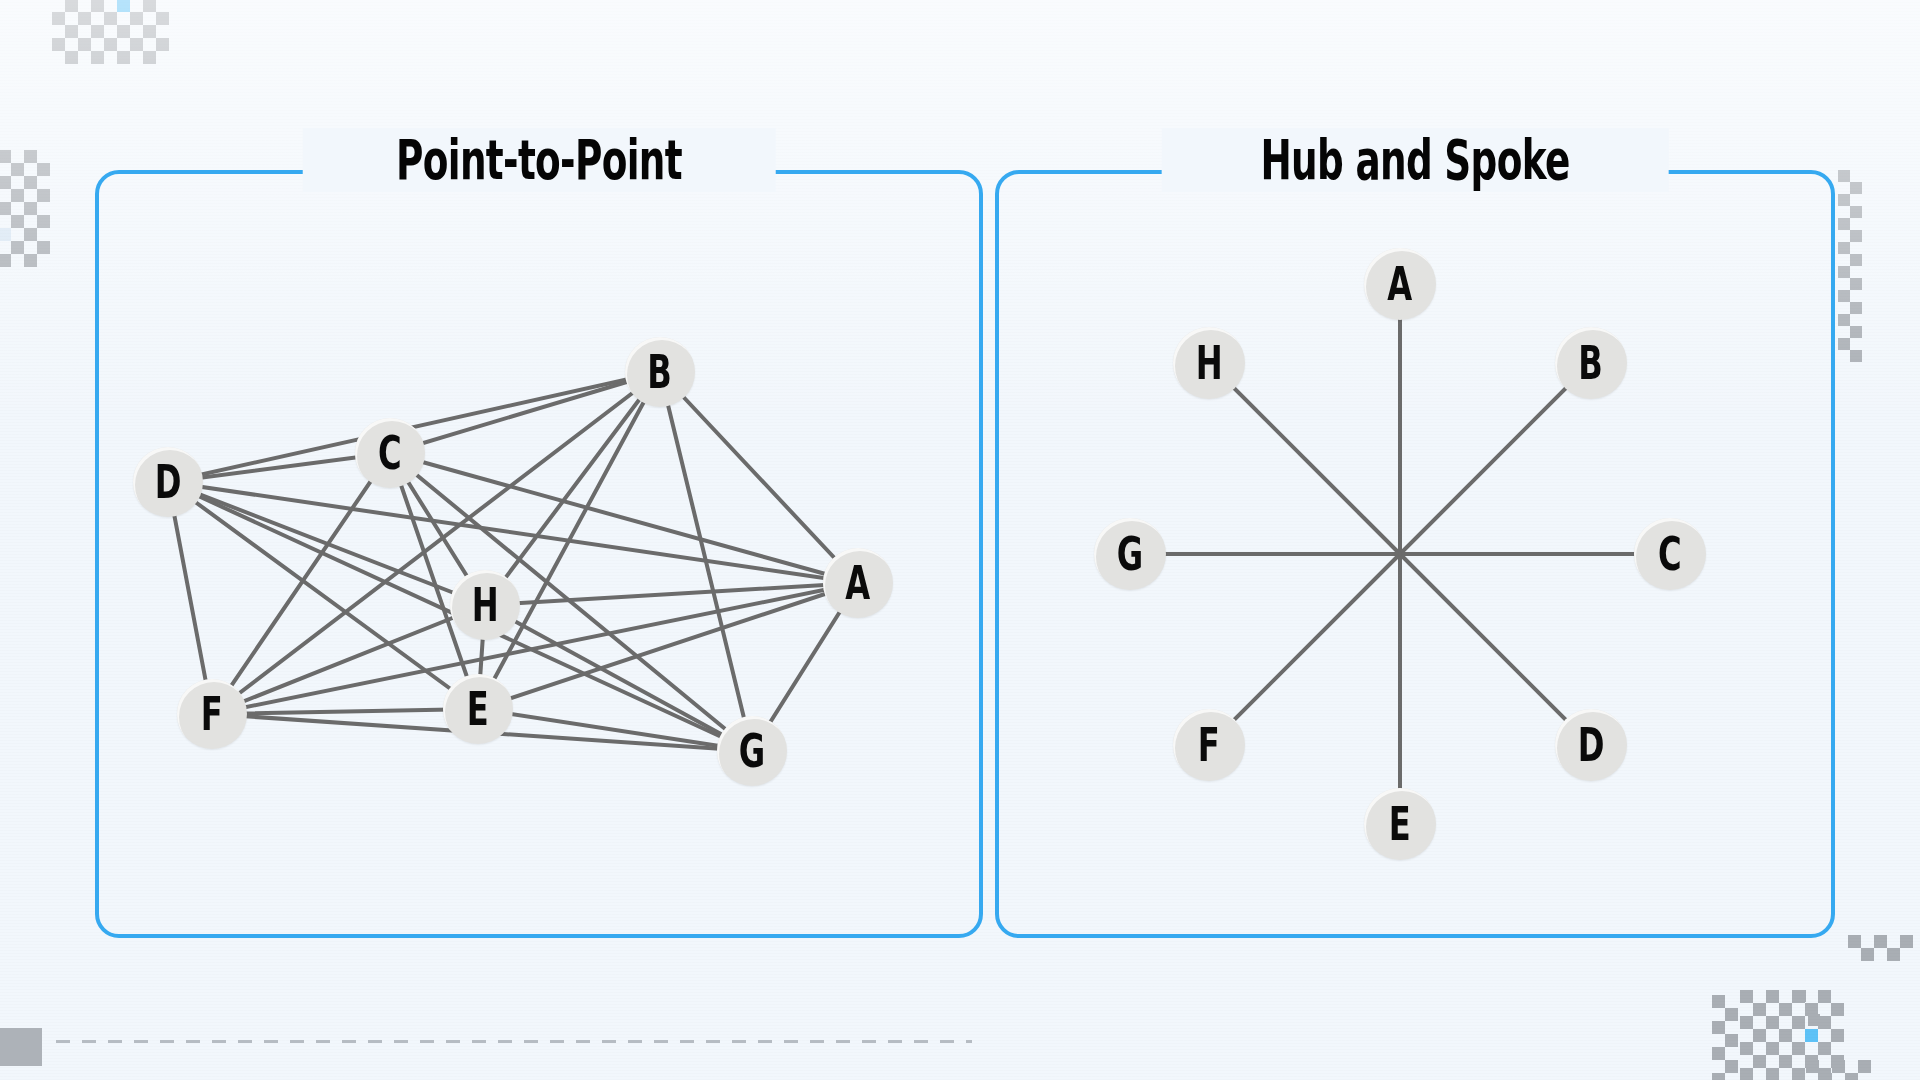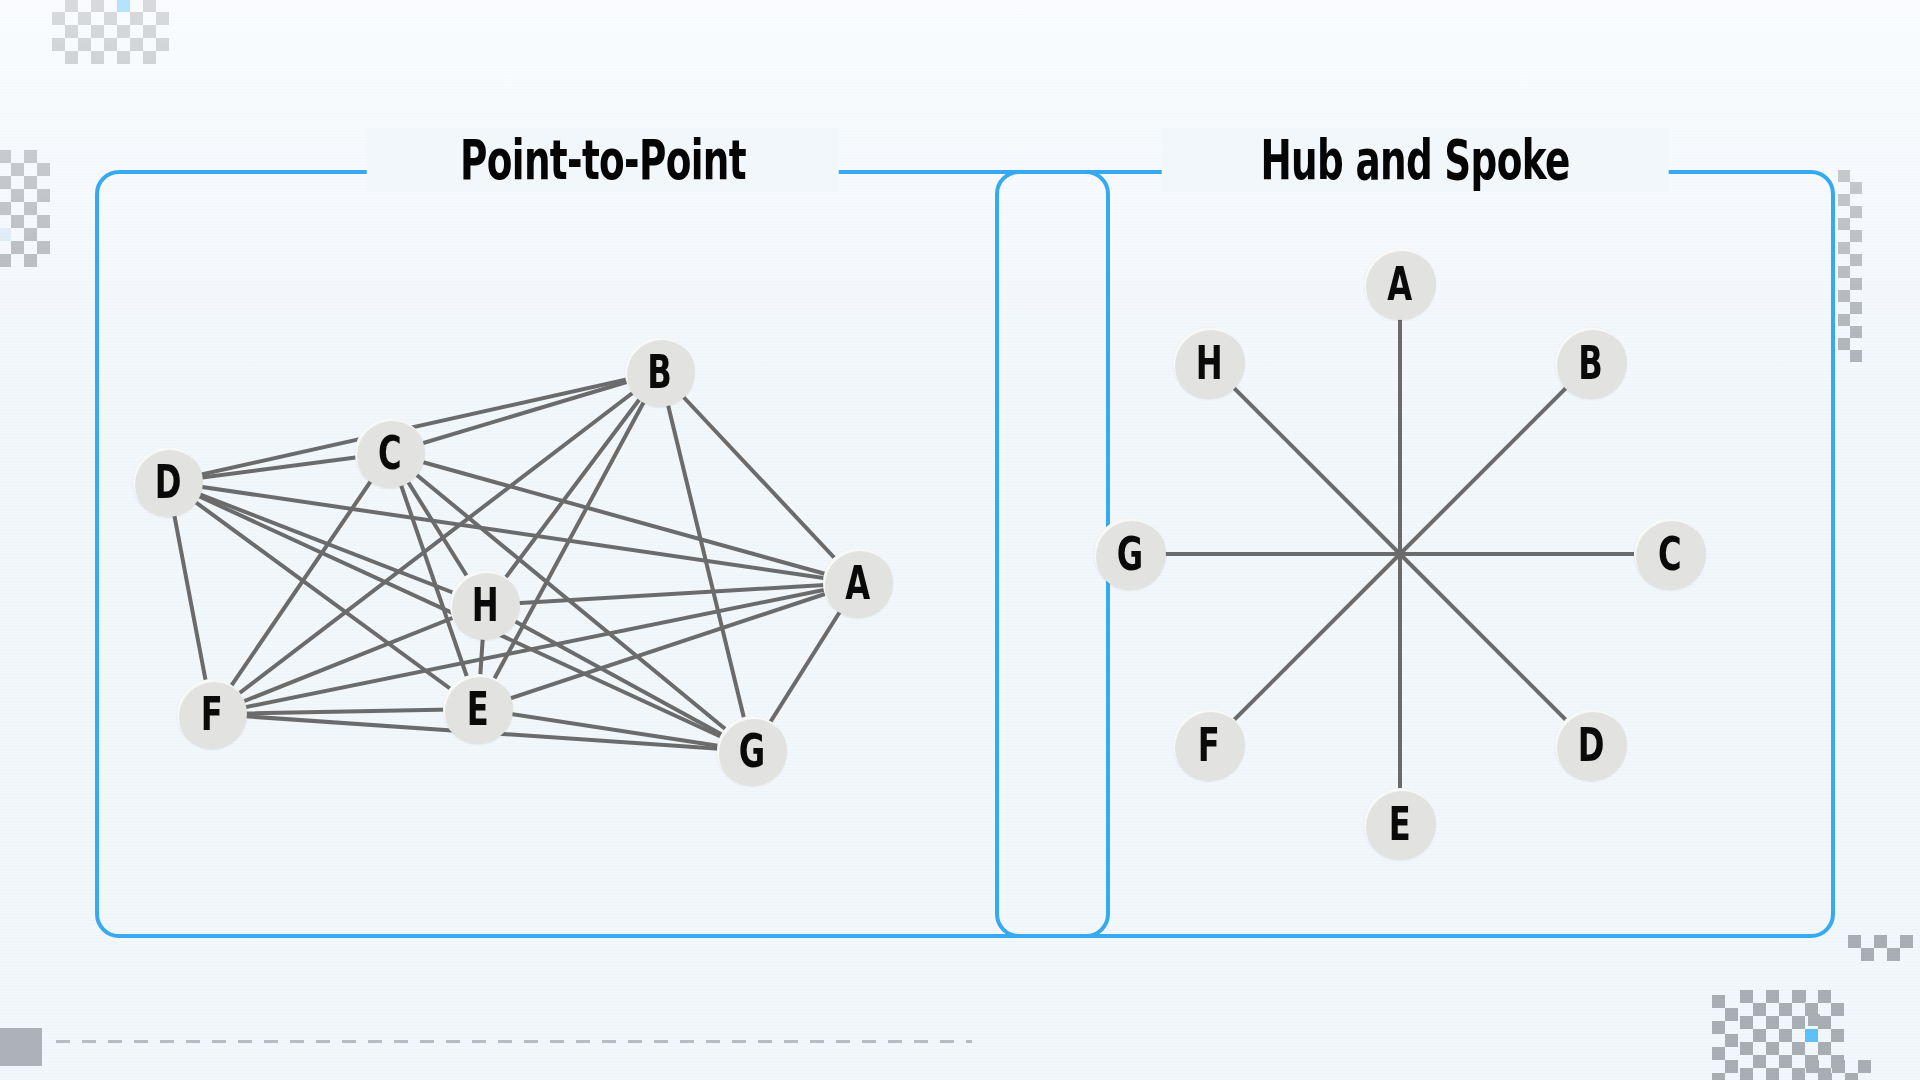--- a/index.html
+++ b/index.html
@@ -31,21 +31,21 @@
   #dashed-rule-cap{
     position:absolute;left:0px;top:1028px;width:42px;height:38px;background:#adb2b8;z-index:2;
   }
 
   
   .panel{
     position:absolute;z-index:3;
     border:4px solid #36a9f0;border-radius:24px;
     box-sizing:border-box;
   }
-  #panel-ptp{left:95px;top:170px;width:1015px;height:768px;}
+  #panel-ptp{left:95px;top:170px;width:888px;height:768px;}
   #panel-hub{left:995px;top:170px;width:840px;height:768px;}
 
   .panel-title{
     position:absolute;z-index:5;
     top:-46px;left:50%;transform:translateX(-50%);
     white-space:nowrap;
     background:#f2f7fc;
     padding:0 26px;
     font-family:"DejaVu Sans",sans-serif;
     font-weight:bold;

